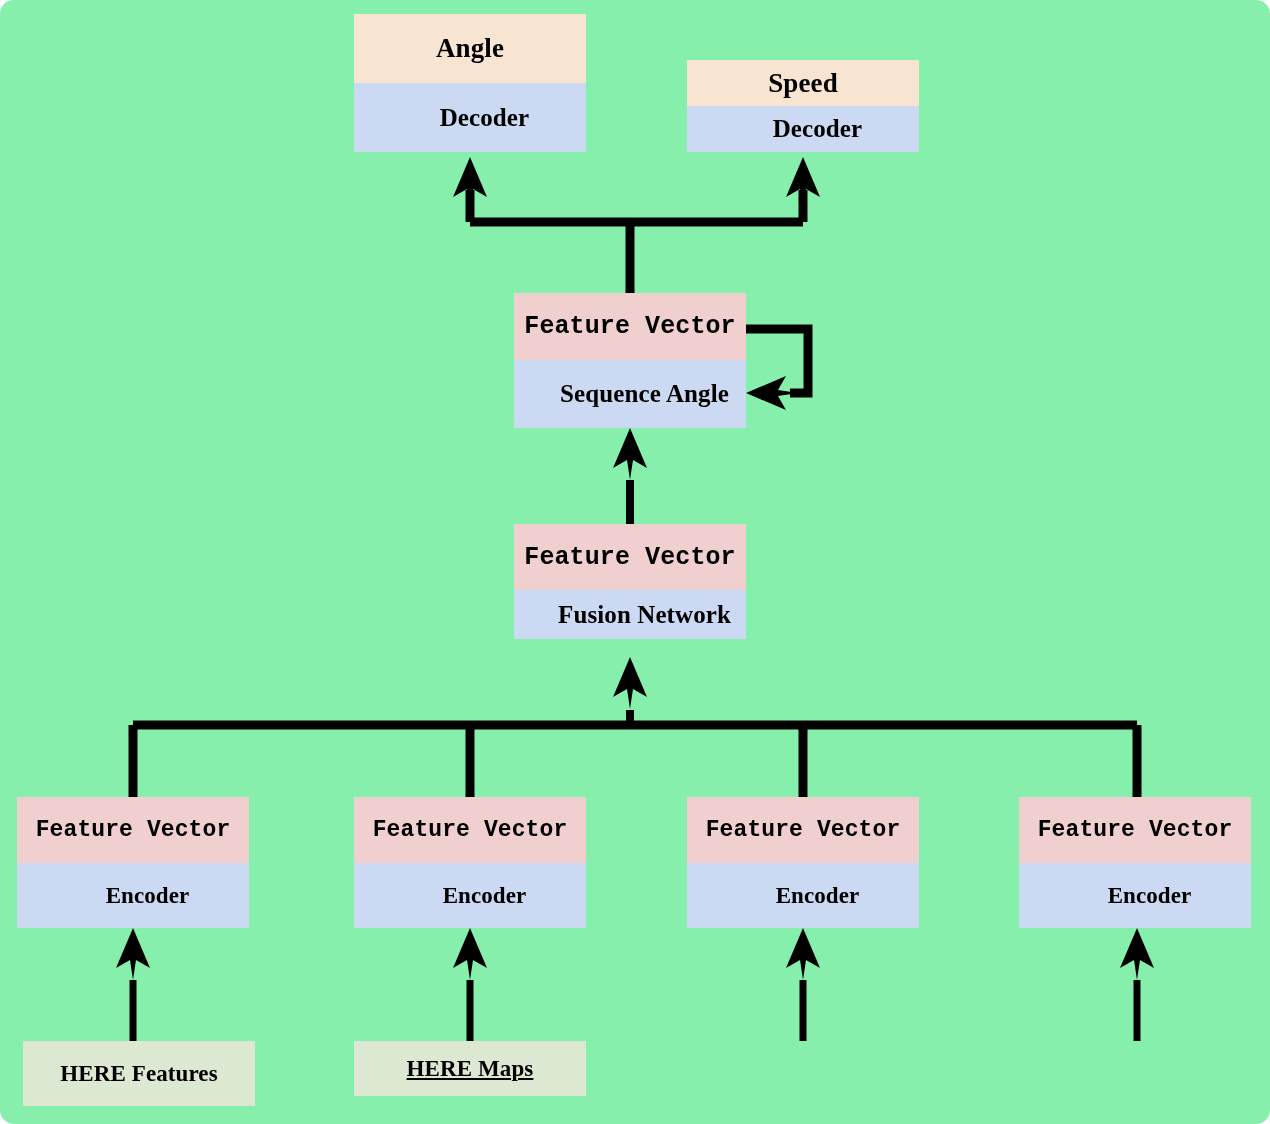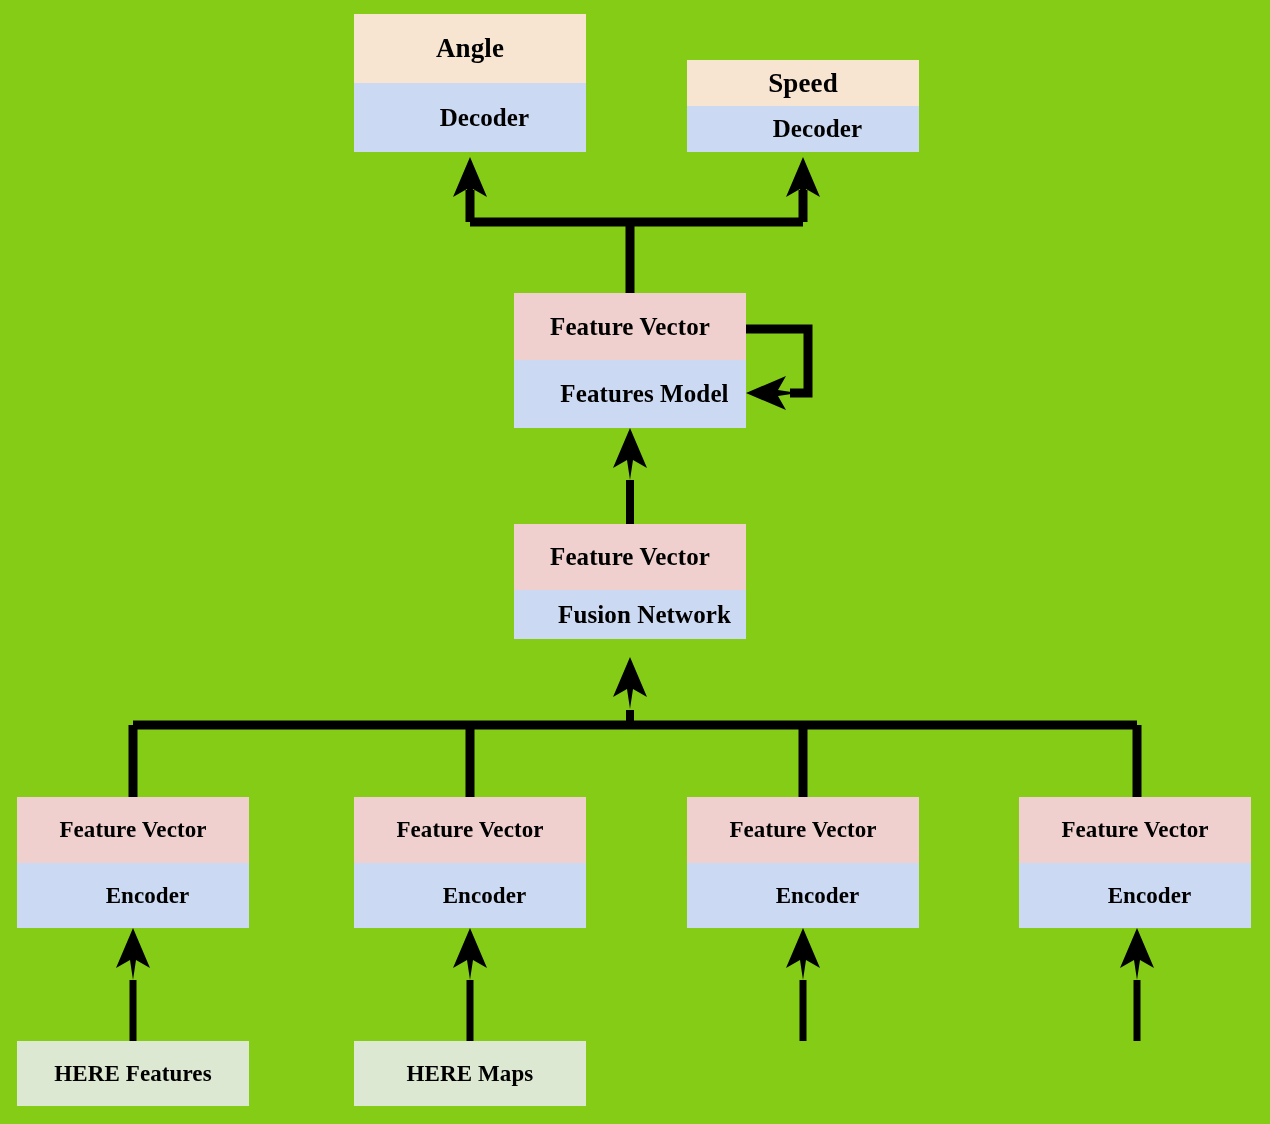--- a/index.html
+++ b/index.html
@@ -8,22 +8,23 @@
     padding: 0;
     background: #ffffff;
   }
   body {
     font-family: "Liberation Serif", "DejaVu Serif", serif;
   }
   #diagram {
     position: relative;
     width: 1270px;
     height: 1124px;
-    background: #84cc16;
+    background: #86efac;
     overflow: hidden;
+    border-radius: 14px;
   }
   #wire-layer {
     position: absolute;
     left: 0;
     top: 0;
     width: 1270px;
     height: 1124px;
     pointer-events: none;
   }
   .node {
@@ -37,21 +38,21 @@
     align-items: center;
     justify-content: center;
     box-sizing: border-box;
     text-align: center;
     font-weight: bold;
     color: #000000;
     letter-spacing: 0.1px;
     white-space: nowrap;
   }
   .seg-out   { background: #f7e4d1; }
-  .seg-feat  { background: #efd0ce; }
+  .seg-feat  { background: #efd0ce; font-family: Liberation Mono, monospace; }
   .seg-proc  { background: #ccd9f2; padding-left: 29px; }
   .seg-input { background: #dce8d2; }
 
   .t-big  { font-size: 27px; }
   .t-mid  { font-size: 25px; }
   .t-sm   { font-size: 23px; }
 </style>
 </head>
 <body>
 
@@ -134,21 +135,21 @@
     <div class="seg seg-proc t-mid" style="height:69px;">Decoder</div>
   </div>
 
   <div class="node" style="left:687px; top:14px; width:232px; height:138px;">
     <div class="seg seg-out t-big" style="height:69px;margin-top:46px;">Speed</div>
     <div class="seg seg-proc t-mid" style="height:69px;">Decoder</div>
   </div>
 
   <div class="node" style="left:514px; top:293px; width:232px; height:135px;">
     <div class="seg seg-feat t-mid" style="height:67px;">Feature Vector</div>
-    <div class="seg seg-proc t-mid" style="height:68px;">Features Model</div>
+    <div class="seg seg-proc t-mid" style="height:68px;">Sequence Angle</div>
   </div>
 
   <div class="node" style="left:514px; top:524px; width:232px; height:133px;">
     <div class="seg seg-feat t-mid" style="height:66px;">Feature Vector</div>
     <div class="seg seg-proc t-mid" style="height:49px;">Fusion Network</div>
   </div>
 
   <div class="node" style="left:17px; top:797px; width:232px; height:131px;">
     <div class="seg seg-feat t-sm" style="height:66px;">Feature Vector</div>
     <div class="seg seg-proc t-sm" style="height:65px;">Encoder</div>
@@ -162,23 +163,23 @@
   <div class="node" style="left:687px; top:797px; width:232px; height:131px;">
     <div class="seg seg-feat t-sm" style="height:66px;">Feature Vector</div>
     <div class="seg seg-proc t-sm" style="height:65px;">Encoder</div>
   </div>
 
   <div class="node" style="left:1019px; top:797px; width:232px; height:131px;">
     <div class="seg seg-feat t-sm" style="height:66px;">Feature Vector</div>
     <div class="seg seg-proc t-sm" style="height:65px;">Encoder</div>
   </div>
 
-  <div class="node" style="left:17px; top:1041px; width:232px; height:71px;">
+  <div class="node" style="left:23px; top:1041px; width:232px; height:71px;">
     <div class="seg seg-input t-sm" style="height:65px;">HERE Features</div>
   </div>
 
-  <div class="node" style="left:354px; top:1041px; width:232px; height:65px;">
+  <div class="node" style="left:354px; top:1041px; width:232px; height:55px;text-decoration:underline;">
     <div class="seg seg-input t-sm" style="height:65px;">HERE Maps</div>
   </div>
 
 
 
 </div>
 
 </body></html>

